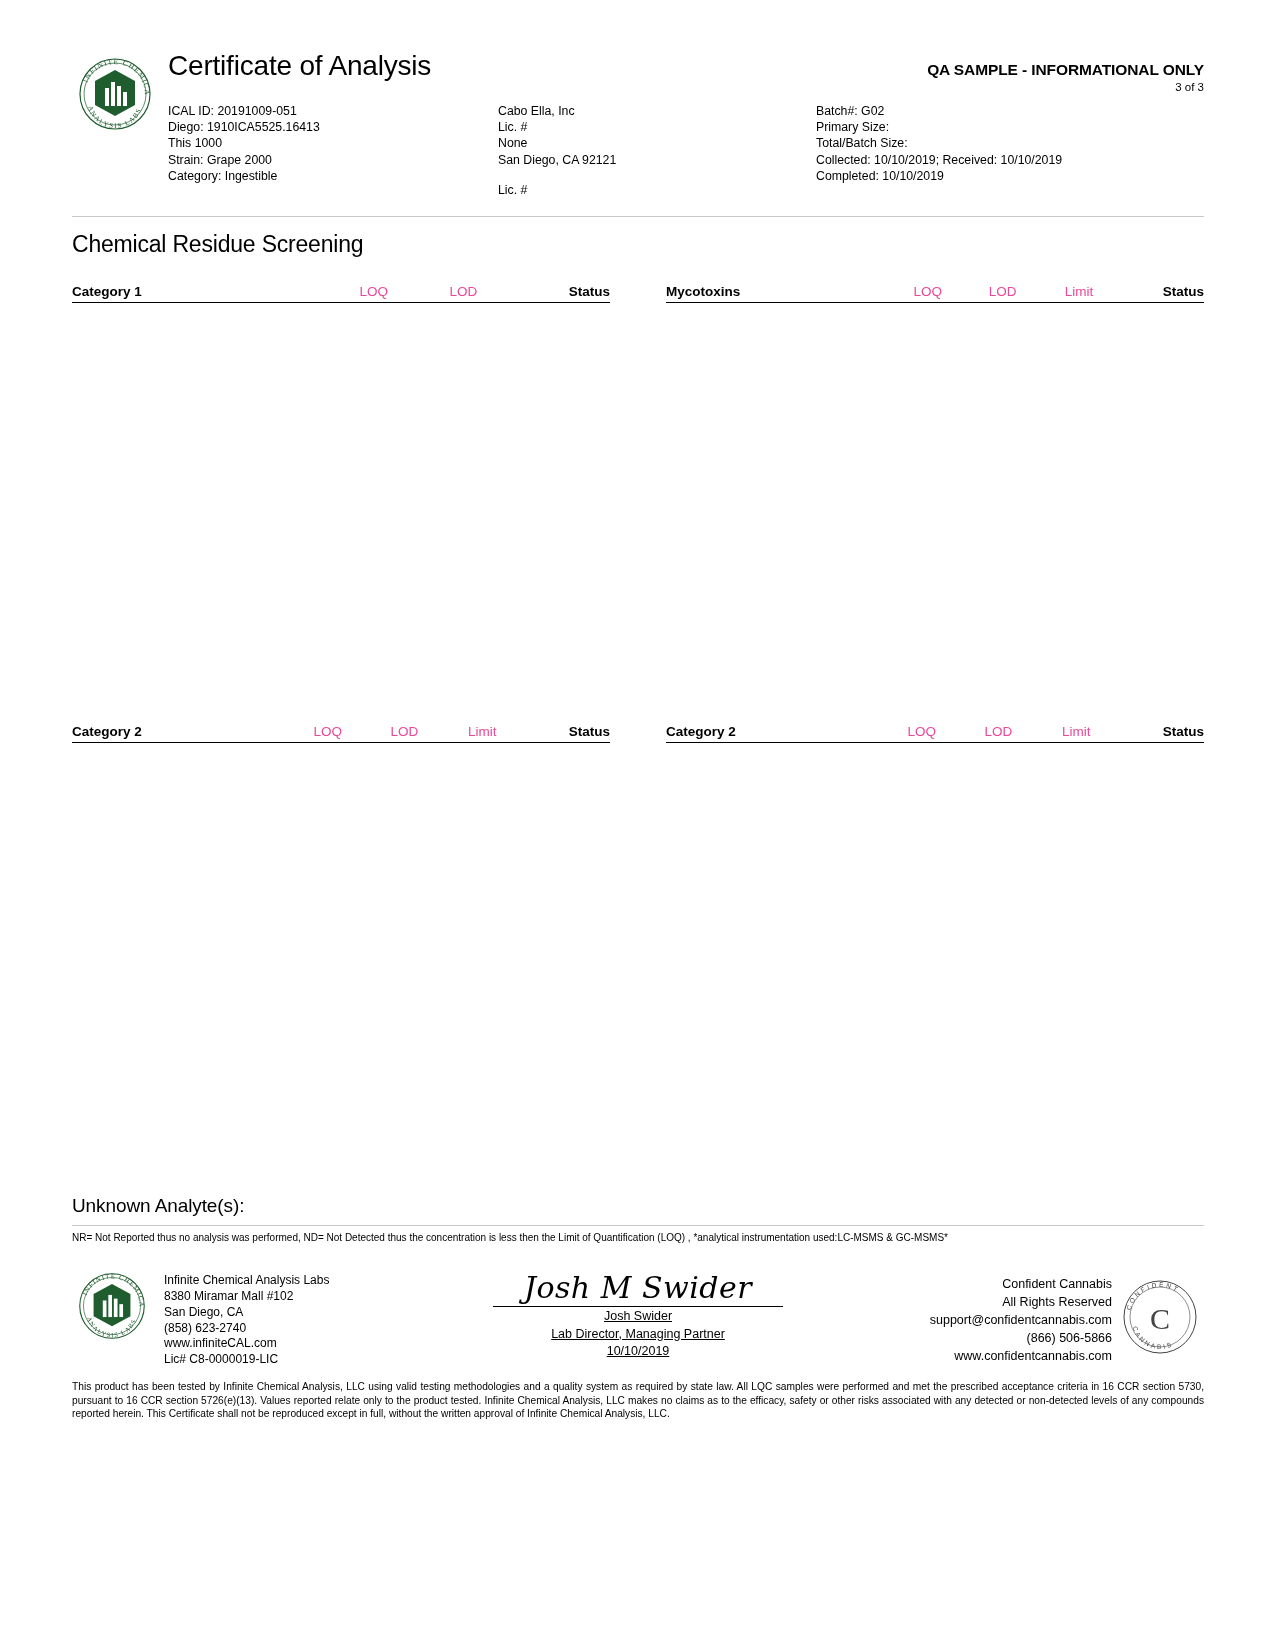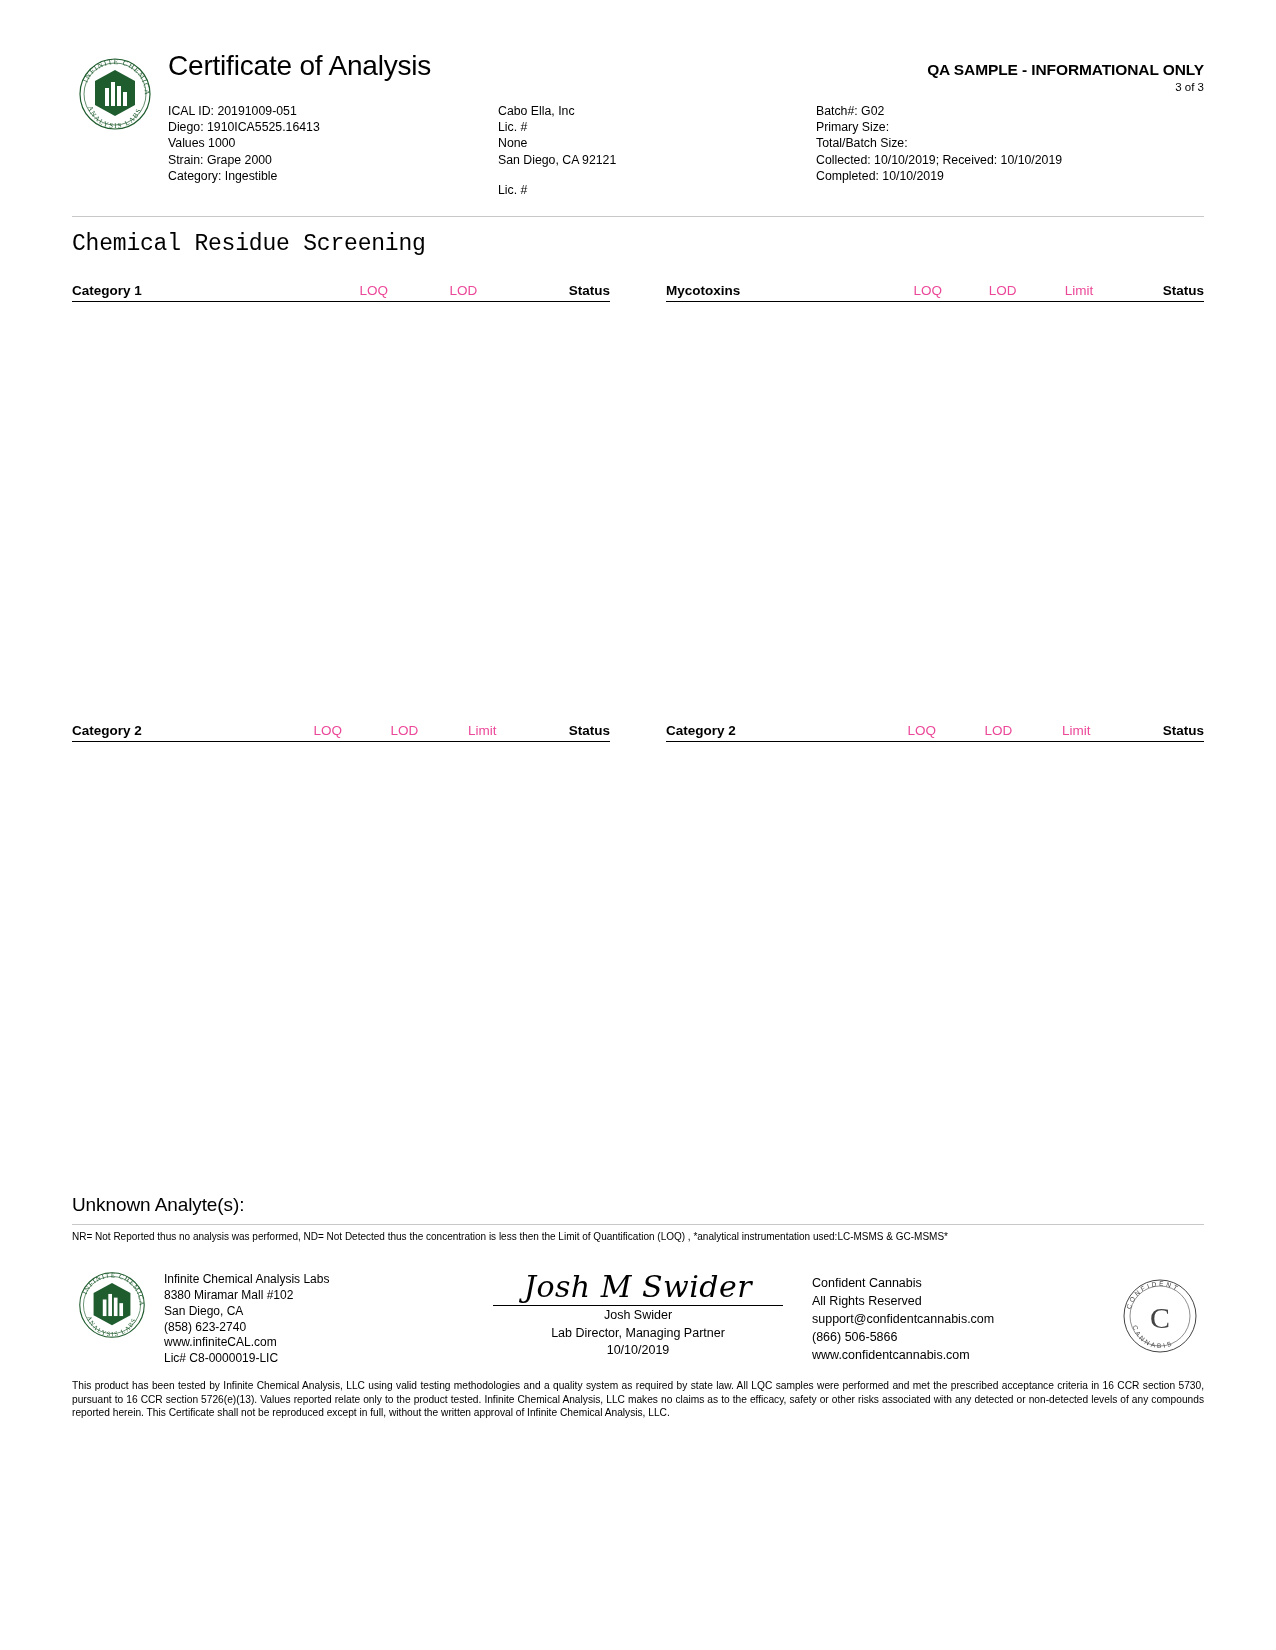--- a/index.html
+++ b/index.html
@@ -90,21 +90,20 @@
     border-top: 1px solid #c8c8c8;
     margin: 18px 0 0 0;
   }
 
   
   .section-title {
     font-size: 23px;
     font-weight: 400;
     margin: 14px 0 0 0;
     letter-spacing: -0.2px;
-    font-family: Liberation Mono, monospace;
   }
 
   
   .tables {
     display: flex;
     margin-top: 26px;
     gap: 16px;
   }
   .tbl {
     width: 50%;
@@ -189,24 +188,25 @@
   }
   .sig-line {
     border-top: 1px solid #000;
     width: 290px;
     margin: 2px auto 0 auto;
   }
   .sig-sub {
     font-size: 12.5px;
     line-height: 1.35;
     margin-top: 1px;
+    text-decoration: underline;
   }
   .f-cc {
     flex: 0 0 300px;
-    text-align: left;
+    text-align: right;
     font-size: 12.5px;
     line-height: 1.45;
     padding-top: 4px;
     padding-right: 8px;
   }
   .f-ccseal {
     flex: 0 0 84px;
     padding-top: 6px;
   }
 
@@ -252,21 +252,21 @@
         <div>
           <div class="qa-note">QA SAMPLE - INFORMATIONAL ONLY</div>
           <div class="page-num">3 of 3</div>
         </div>
       </div>
 
       <div class="info-cols">
         <div class="info-col c1">
           <div>ICAL ID: 20191009-051</div>
           <div>Diego: 1910ICA5525.16413</div>
-          <div>Values 1000</div>
+          <div>This 1000</div>
           <div>Strain: Grape 2000</div>
           <div>Category: Ingestible</div>
         </div>
         <div class="info-col c2">
           <div>Cabo Ella, Inc</div>
           <div>Lic. #</div>
           <div>None</div>
           <div>San Diego, CA 92121</div>
           <div class="gap"></div>
           <div>Lic. #</div>

